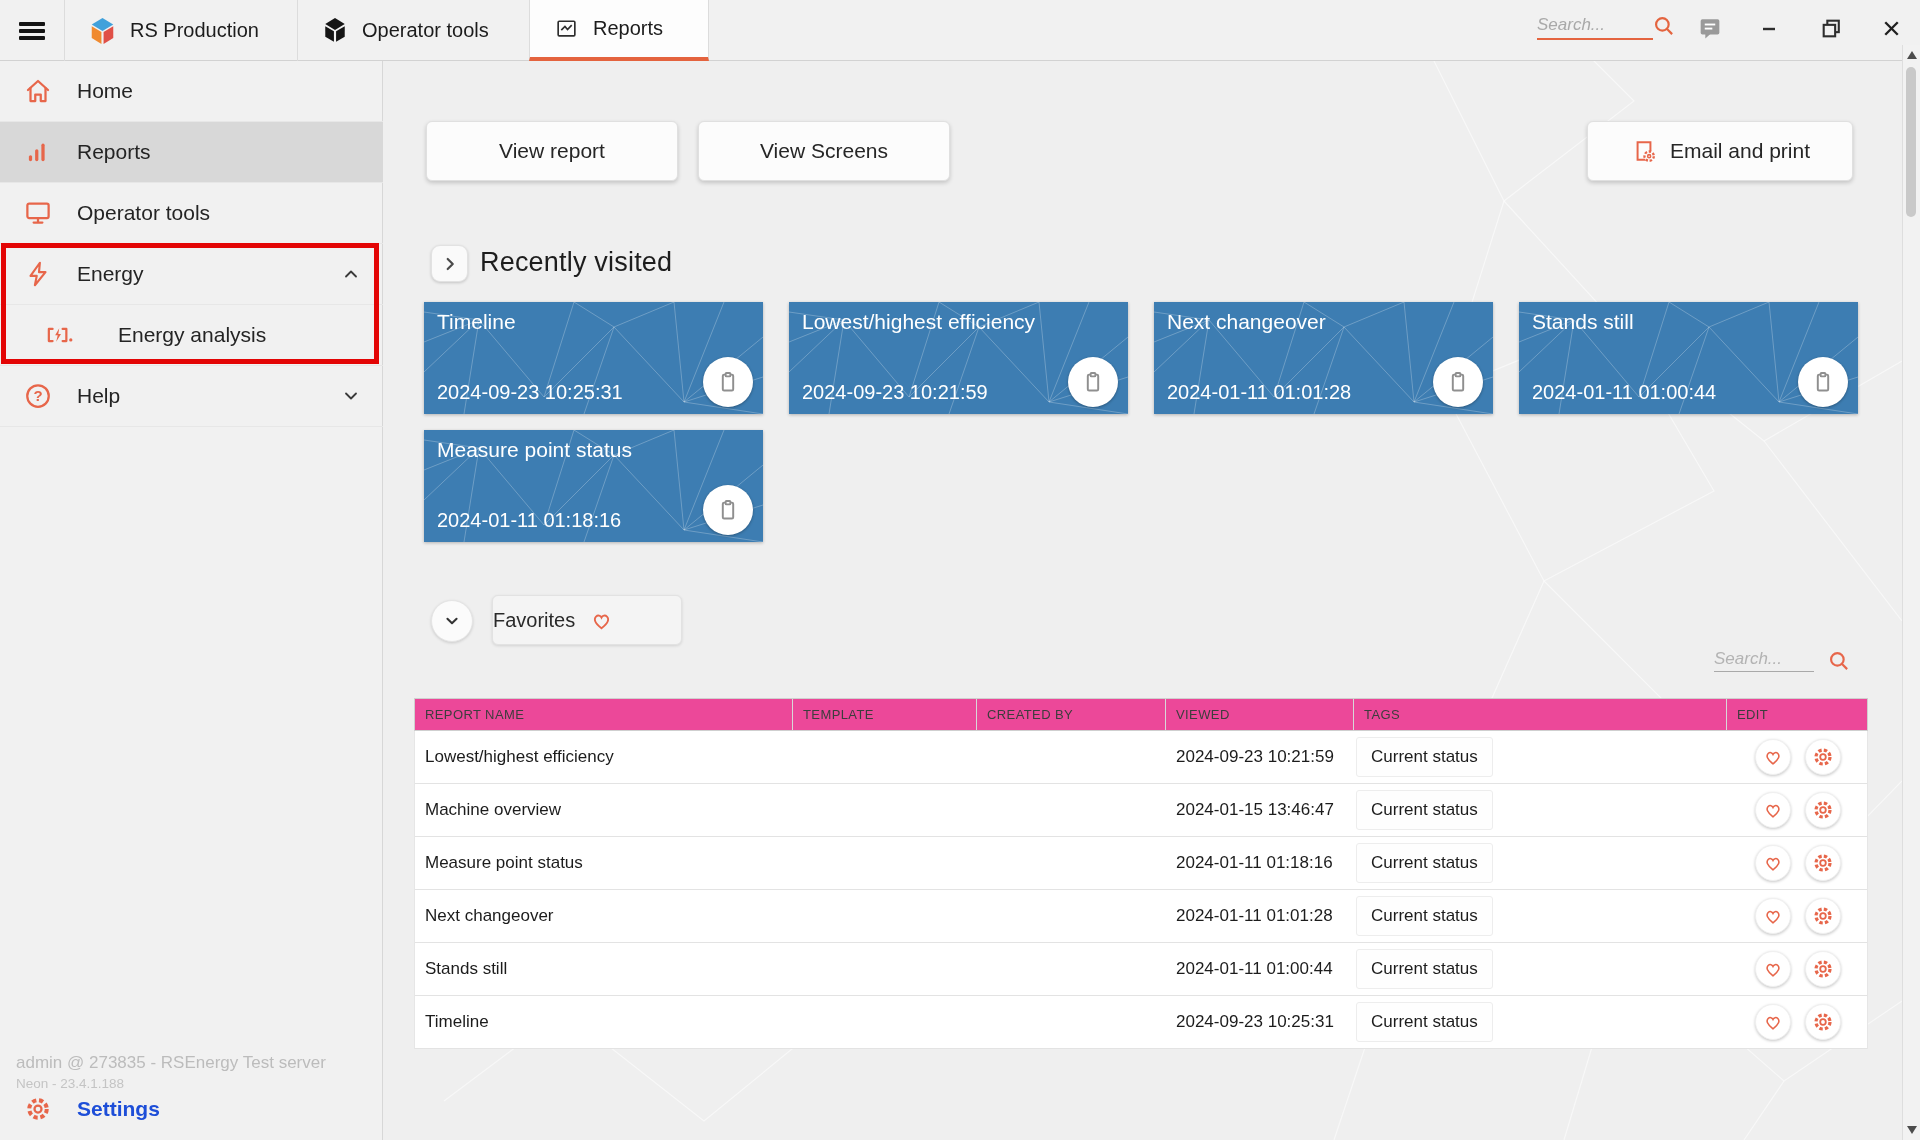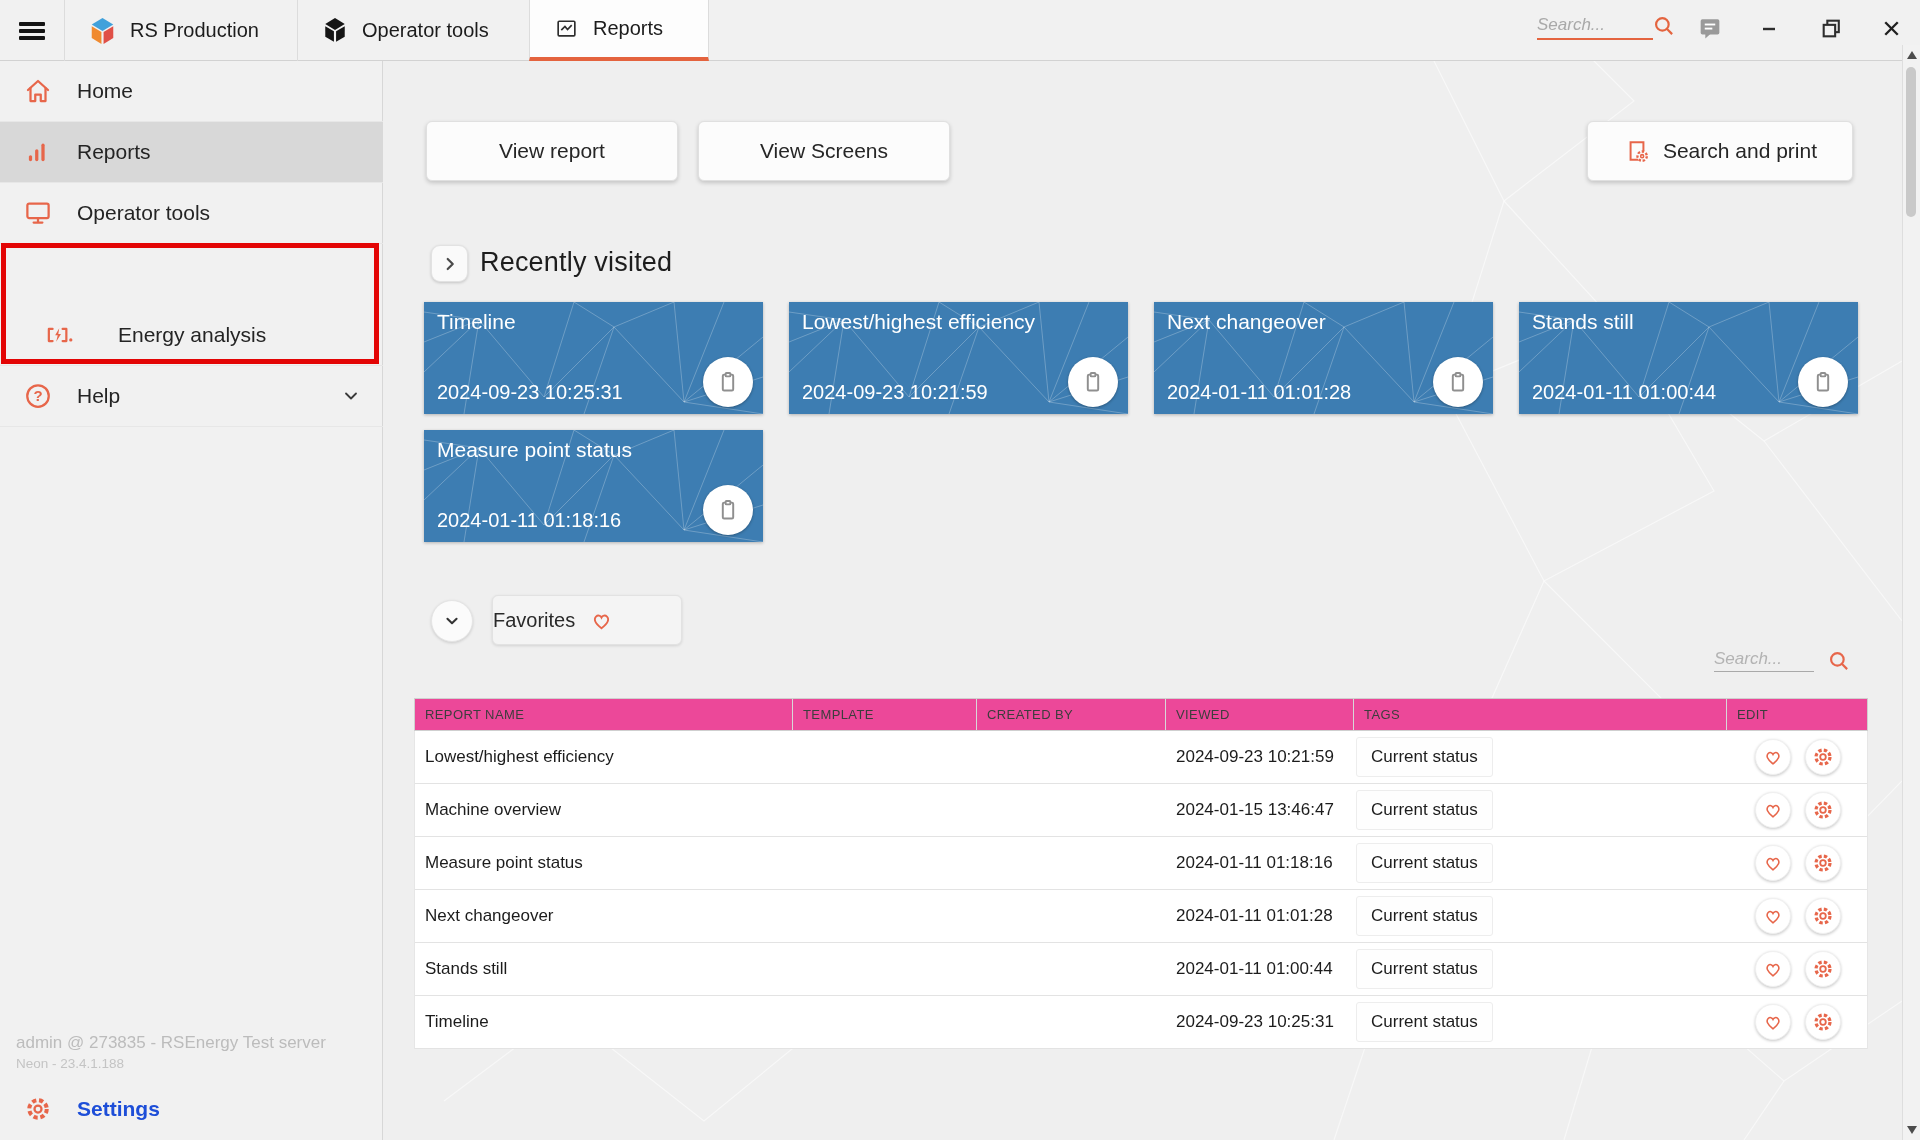--- a/index.html
+++ b/index.html
@@ -31,21 +31,21 @@
   .nav-item { position:absolute; left:0; width:383px; height:61px; display:flex; align-items:center; gap:0; border-bottom:1px solid #e7e7e7; cursor:pointer; background:transparent; }
   .nav-item .nicon { width:34px; display:flex; justify-content:center; margin-left:21px; color:#e7664a; }
   .nav-item .nlabel { margin-left:22px; font-size:21px; color:#242424; }
   .nav-item .chev { position:absolute; right:22px; color:#3a3a3a; display:flex; }
   .nav-item.selected { background:#d8d8d8; }
   .nav-item.sub .nicon { margin-left:42px; }
   .nav-item.sub .nlabel { margin-left:42px; }
   .n0{top:0;} .n1{top:61px;} .n2{top:122px;} .n3{top:183px;} .n4{top:244px;} .n5{top:305px;}
   .annotation-box { position:absolute; left:1px; top:182px; width:378px; height:121px; border:5px solid #e30505; z-index:30; pointer-events:none; }
   .side-footer { position:absolute; left:16px; top:972px; width:360px; }
-  .user-line { font-size:17px; color:#bcbcbc; }
+  .user-line { font-size:17px; color:#bcbcbc;margin-top:20px; }
   .version-line { font-size:13.5px; color:#c4c4c4; margin-top:3px; }
   .settings-row { position:absolute; left:0; top:1024px; width:383px; height:48px; display:flex; align-items:center; cursor:pointer; background:transparent; border:none; }
   .settings-row .nicon { width:34px; display:flex; justify-content:center; margin-left:21px; color:#e7664a; }
   .settings-row .nlabel { margin-left:22px; font-size:21px; color:#1d4ed8; font-family:"Liberation Sans",sans-serif;font-weight:bold; }
 
   
   .main { position:absolute; left:384px; top:61px; width:1518px; height:1079px; background:#efefef; overflow:hidden; }
   .mesh { position:absolute; left:0; top:0; pointer-events:none; }
 
   .btn { position:absolute; height:60px; background:#fcfcfc; border:1px solid #e0e0e0; border-radius:6px; box-shadow:0 2px 4px rgba(0,0,0,0.18); font-family:"Liberation Sans",sans-serif; font-size:21px; color:#262626; cursor:pointer; display:flex; align-items:center; justify-content:center; gap:12px; }
@@ -200,20 +200,33 @@
     <span class="nicon">
       <svg width="30" height="30" viewBox="0 0 24 24" fill="none" stroke="currentColor" stroke-width="1.8" stroke-linecap="round" stroke-linejoin="round">
           <rect x="3.5" y="4.5" width="17" height="11.5" rx="1.4"></rect>
           <line x1="12" y1="16" x2="12" y2="19"></line>
           <line x1="8.5" y1="19.6" x2="15.5" y2="19.6"></line>
         </svg>
     </span>
     <span class="nlabel">Operator tools</span>
   </div>
 
+  <div class="nav-item n3">
+    <span class="nicon">
+      <svg width="30" height="30" viewBox="0 0 24 24" fill="none" stroke="currentColor" stroke-width="1.7" stroke-linejoin="round">
+          <polygon points="13.5,3 6,13.5 11,13.5 9.5,21 18,10.5 12.8,10.5"></polygon>
+        </svg>
+    </span>
+    <span class="nlabel">Energy</span>
+    <span class="chev">
+      <svg width="20" height="20" viewBox="0 0 24 24" fill="none" stroke="currentColor" stroke-width="2.2" stroke-linecap="round" stroke-linejoin="round">
+          <polyline points="6,15 12,9 18,15"></polyline>
+        </svg>
+    </span>
+  </div>
 
   <div class="nav-item n4 sub">
     <span class="nicon">
       <svg width="32" height="28" viewBox="0 0 27 24" fill="none" stroke="currentColor" stroke-width="1.9" stroke-linecap="round" stroke-linejoin="round">
           <path d="M8 6.8 H4.8 V17.2 H8"></path>
           <path d="M16.6 6.8 H19.8 V17.2 H16.6"></path>
           <polygon points="13.7,6.3 10.2,12.2 12.4,12.2 11.1,17.7 15.2,11.2 12.9,11.2" fill="currentColor" stroke="none"></polygon>
           <circle cx="23.6" cy="16.2" r="1.4" fill="currentColor" stroke="none"></circle>
         </svg>
     </span>
@@ -280,21 +293,21 @@
     <span>View Screens</span>
   </button>
   <button class="btn email-print">
     <span>
       <svg width="28" height="28" viewBox="0 0 24 24" fill="none" stroke="#e7664a" stroke-width="1.7">
           <path d="M13 19.5 H6.5 V4.5 H17.5 V12"></path>
           <circle cx="16.4" cy="16.4" r="4" stroke-width="2" stroke-dasharray="2.1 1.5"></circle>
           <circle cx="16.4" cy="16.4" r="1.3" stroke-width="1.3"></circle>
         </svg>
     </span>
-    <span>Search and print</span>
+    <span>Email and print</span>
   </button>
 
   <button class="rv-chevron">
     <svg width="22" height="22" viewBox="0 0 24 24" fill="none" stroke="currentColor" stroke-width="2.4" stroke-linecap="round" stroke-linejoin="round">
         <polyline points="9.5,6.5 15,12 9.5,17.5"></polyline>
       </svg>
   </button>
   <div class="rv-title">Recently visited</div>
 
   <div class="cards">

